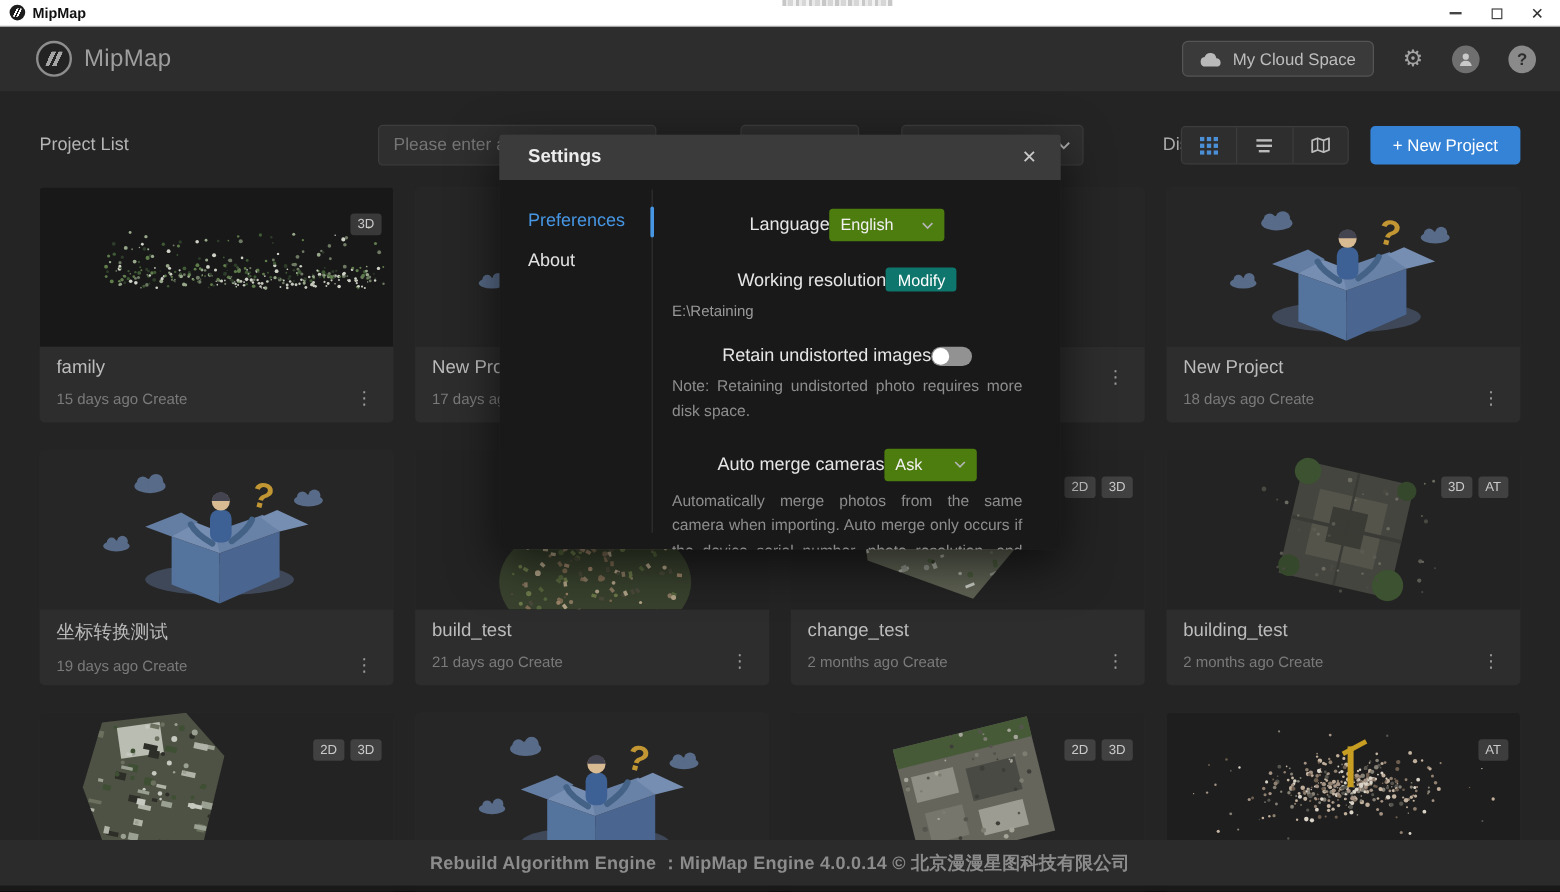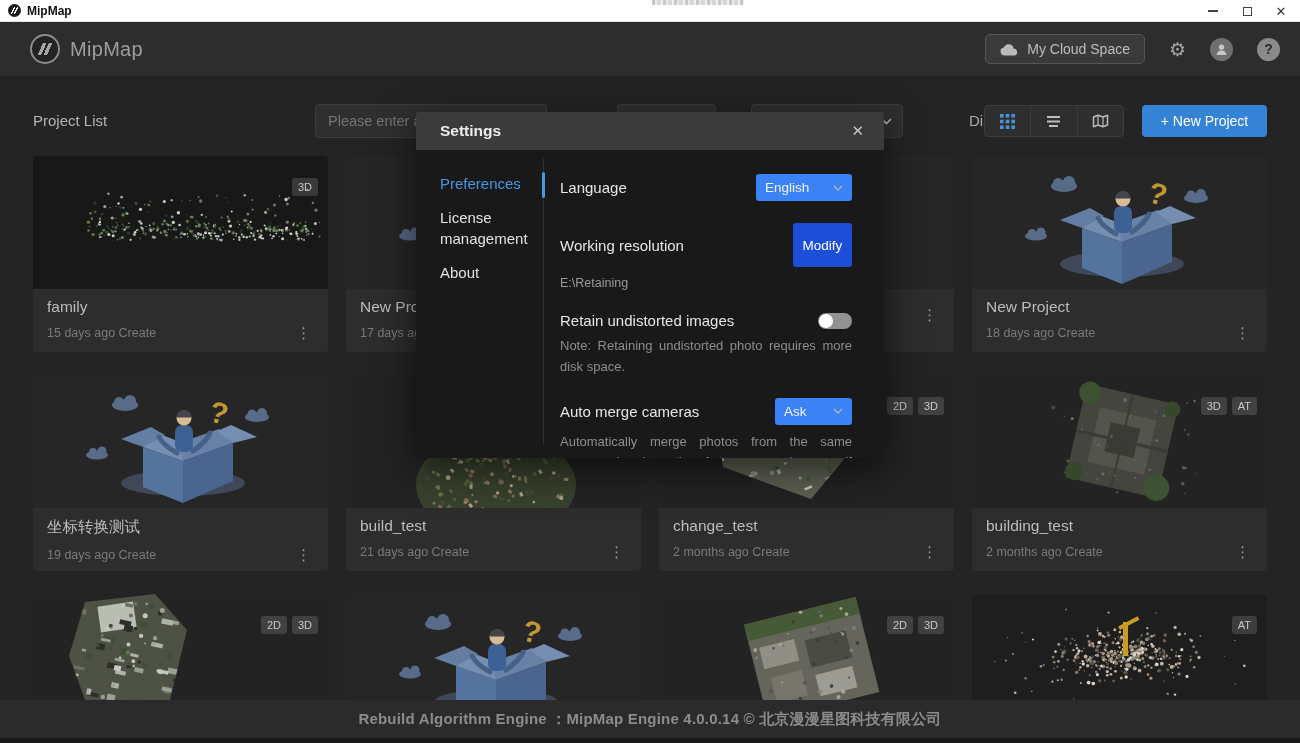--- a/index.html
+++ b/index.html
@@ -66,26 +66,26 @@
   .dlg-titlebar { height:38px; background:#3b3b3b; display:flex; align-items:center; justify-content:space-between; padding:0 16px 0 24px; }
   .dlg-title { font-size:15.5px; font-weight:600; color:#ececec; }
   .dlg-close { color:#c9c9c9; font-size:15px; cursor:pointer; padding:2px 4px; }
   .dlg-body { position:relative; height:308px; background:#191919; }
   .dlg-nav { position:absolute; left:24px; top:24px; width:100px; }
   .dlg-nav-item { font-size:15px; color:#e2e2e2; line-height:1.35; margin-bottom:14px; cursor:pointer; }
   .dlg-nav-item.active { color:#4796e3; }
   .dlg-divider { position:absolute; left:127px; top:8px; bottom:14px; width:1px; background:#303030; }
   .dlg-active-bar { position:absolute; left:126px; top:22px; width:3px; height:26px; background:#4796e3; border-radius:2px; }
   .dlg-content { position:absolute; left:144px; right:32px; top:12px; }
-  .dlg-row { display:flex; align-items:center; justify-content:space-between; }
+  .dlg-row { display:flex; align-items:center; justify-content:center; }
   .dlg-label { font-size:15px; color:#e6e6e6; }
-  .dlg-select { min-width:77px; height:27px; background:#3b82f6; border-radius:3px; display:flex; align-items:center; justify-content:space-between; padding:0 9px; cursor:pointer; }
+  .dlg-select { min-width:77px; height:27px; background:#4d7c0f; border-radius:3px; display:flex; align-items:center; justify-content:space-between; padding:0 9px; cursor:pointer; }
   .dlg-select.wide { width:96px; }
   .dlg-select-value { font-size:13.5px; color:#f2f2f2; }
-  .modify-btn { width:59px; height:44px; background:#1d4ed8; border:none; border-radius:3px; color:#fff; font-size:13.5px; cursor:pointer; font-family:inherit; }
+  .modify-btn { width:59px; height:20px; background:#0f766e; border:none; border-radius:3px; color:#fff; font-size:13.5px; cursor:pointer; font-family:inherit; }
   .dlg-path { margin-top:9px; font-size:12.5px; color:#9a9a9a; }
   .dlg-note { margin-top:7px; font-size:13px; color:#8d8d8d; line-height:1.6; text-align:justify; }
   .toggle { width:34px; height:16px; border-radius:9px; background:#929292; position:relative; cursor:pointer; flex:none; }
   .toggle .knob { position:absolute; top:1px; width:14px; height:14px; border-radius:50%; background:#fff; right:1px; }
   .toggle.off .knob { left:1px; right:auto; }
   .mt12{margin-top:12px;} .mt20{margin-top:20px;} .mt22{margin-top:22px;}
 </style>
 </head>
 <body>
 
@@ -1653,21 +1653,20 @@
   <div class="bottom-strip"></div>
 
   <div class="dialog">
     <div class="dlg-titlebar">
       <span class="dlg-title">Settings</span>
       <span class="dlg-close">✕</span>
     </div>
     <div class="dlg-body">
       <div class="dlg-nav">
         <div class="dlg-nav-item active">Preferences</div>
-        <div class="dlg-nav-item">License management</div>
         <div class="dlg-nav-item">About</div>
       </div>
       <div class="dlg-divider"></div>
       <div class="dlg-active-bar"></div>
       <div class="dlg-content">
         <div class="dlg-row mt12">
           <span class="dlg-label">Language</span>
           <div class="dlg-select wide">
             <span class="dlg-select-value">English</span>
             <svg width="10" height="6" viewBox="0 0 10 6">

